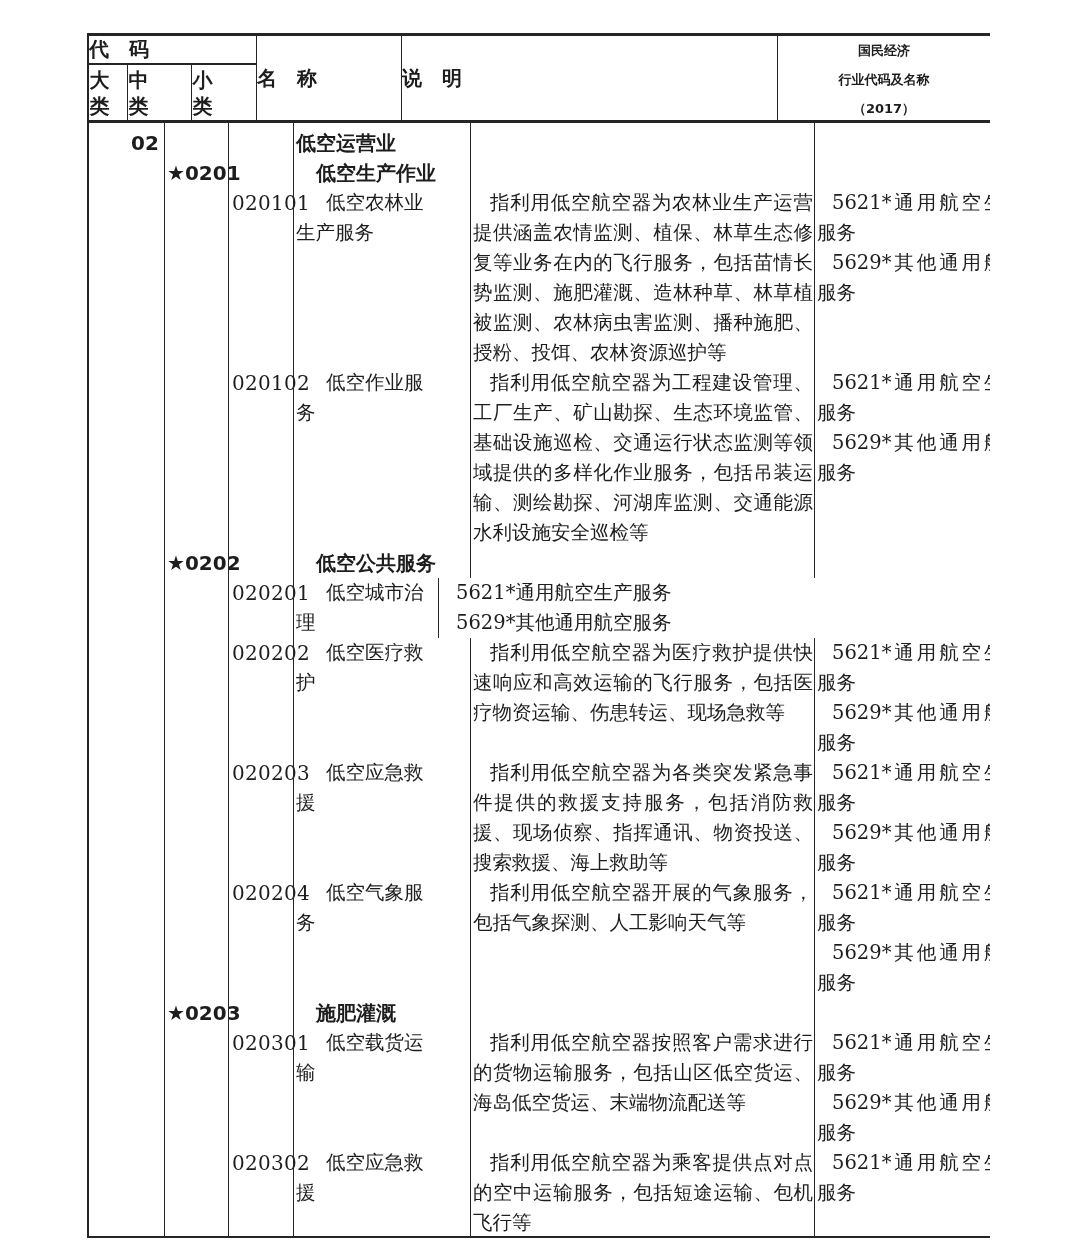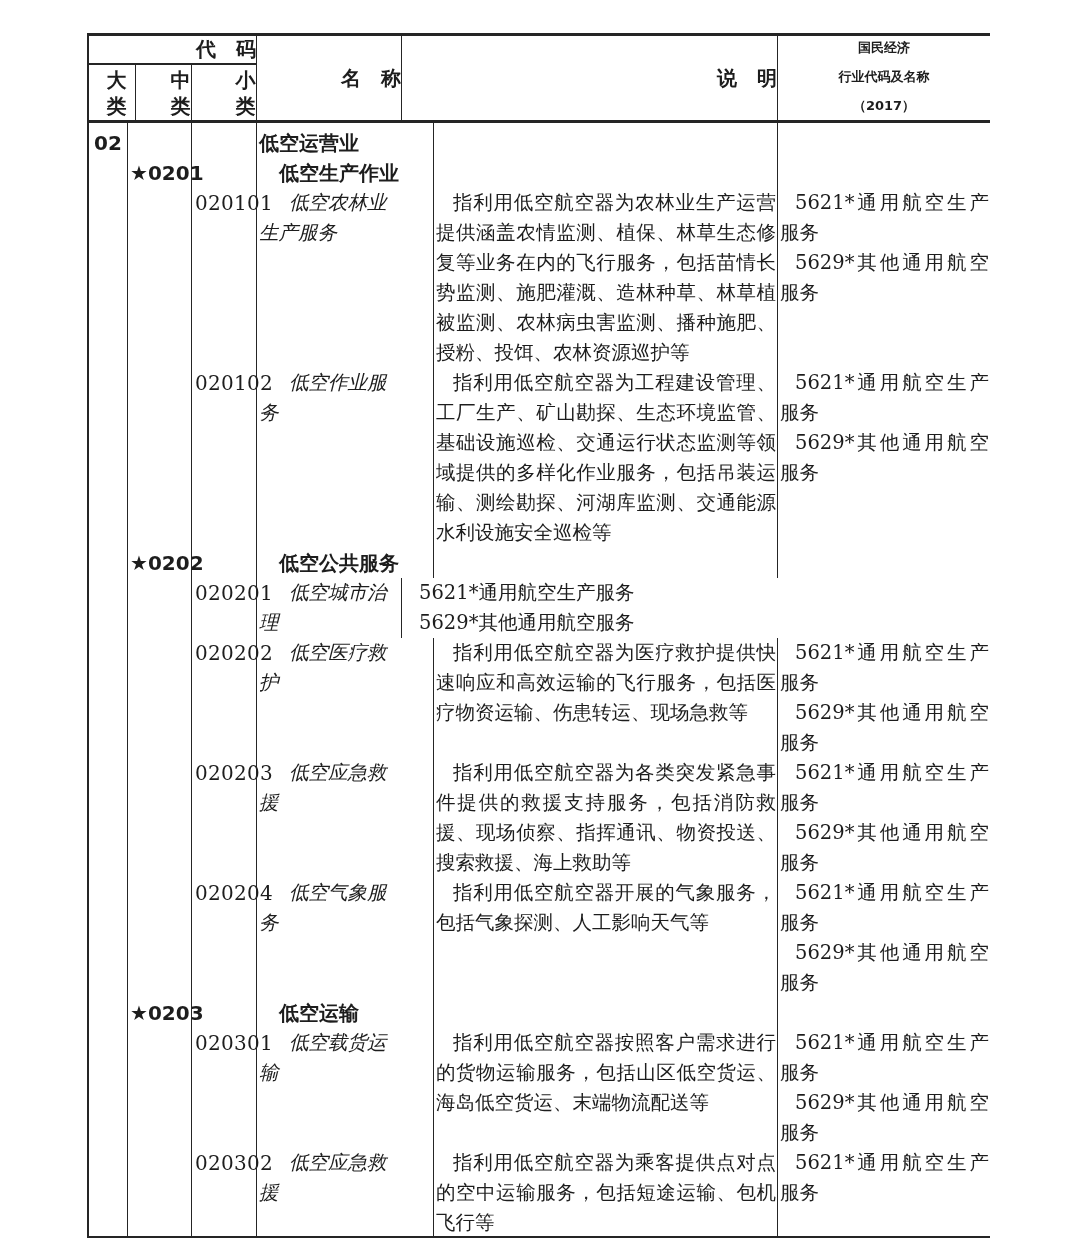--- a/index.html
+++ b/index.html
@@ -24,43 +24,43 @@
   .thead{
     display:grid;
     grid-template-columns:38px 64px 65px 145px 376px 213px;
     grid-template-rows:29px 1fr;
     height:87px;
     box-sizing:border-box;
     border-bottom:3px solid #252525;
     font-family:"DejaVu Sans","Liberation Sans",sans-serif;
     font-weight:700;font-size:20px;
   }
-  .th{display:flex;align-items:center;justify-content:flex-end;box-sizing:border-box;}
+  .th{display:flex;align-items:center;justify-content:flex-start;box-sizing:border-box;}
   .th-code{grid-column:1/4;grid-row:1;border-bottom:2px solid #252525;}
   .th-major{grid-column:1;grid-row:2;}
-  .th-medium{grid-column:2;grid-row:2;border-left:1px solid #252525;margin-left:8px;}
+  .th-medium{grid-column:2;grid-row:2;border-left:1px solid #252525;}
   .th-minor{grid-column:3;grid-row:2;border-left:1px solid #252525;}
   .vlabel{display:inline-block;width:1.05em;line-height:26px;text-align:center;word-break:break-all;}
   .th-name{grid-column:4;grid-row:1/3;border-left:1px solid #252525;}
   .th-desc{grid-column:5;grid-row:1/3;border-left:1px solid #252525;font-family:Liberation Serif, serif;}
   .th-industry{grid-column:6;grid-row:1/3;border-left:1px solid #252525;
                flex-direction:column;line-height:29px;font-size:13px;}
   
-  .row{display:grid;grid-template-columns:38px 64px 65px 145px 376px 213px;}
+  .row{display:grid;grid-template-columns:38px 64px 65px 145px 376px 213px;padding-left:37px;}
   .row:first-child .cell{padding-top:5px;}
   .cell{box-sizing:border-box;line-height:30px;font-size:19.5px;}
   .c2,.c3,.c4,.c5,.c6{border-left:1px solid #252525;}
   .c1{padding-left:5px;}
   .c2{padding-left:2px;}
   .c3{padding-left:3px;font-size:20px;letter-spacing:0.3px;}
   .c4{padding:0 1px 0 2px;}
   .c5{padding:0 1px 0 2px;text-align:justify;text-indent:17px;margin-left:32px;}
   .c6{padding:0 1px 0 2px;}
   .hei{font-family:"DejaVu Sans","Liberation Sans",sans-serif;font-weight:700;font-size:20px;}
-  .name-minor{text-indent:30px;font-style:italic;}
+  .name-minor{text-indent:30px;}
   .name-medium{text-indent:20px;}
   .code-entry{text-align:justify;text-indent:15px;}
 </style>
 </head>
 <body>
 
 <div class="page">
   <div class="table">
 
     <div class="thead">
@@ -176,21 +176,21 @@
           <div class="cell c5">指利用低空航空器开展的气象服务，包括气象探测、人工影响天气等</div>
           <div class="cell c6">
             <div class="code-entry">5621*通用航空生产服务</div>
             <div class="code-entry">5629*其他通用航空服务</div>
           </div>
         </div>
         <div class="row">
           <div class="cell c1 hei"></div>
           <div class="cell c2 hei">★0203</div>
           <div class="cell c3"></div>
-          <div class="cell c4 hei name-medium">低空运输</div>
+          <div class="cell c4 hei name-medium">施肥灌溉</div>
           <div class="cell c5"></div>
           <div class="cell c6"></div>
         </div>
         <div class="row">
           <div class="cell c1 hei"></div>
           <div class="cell c2 hei"></div>
           <div class="cell c3">020301</div>
           <div class="cell c4 name-minor">低空载货运输</div>
           <div class="cell c5">指利用低空航空器按照客户需求进行的货物运输服务，包括山区低空货运、海岛低空货运、末端物流配送等</div>
           <div class="cell c6">

